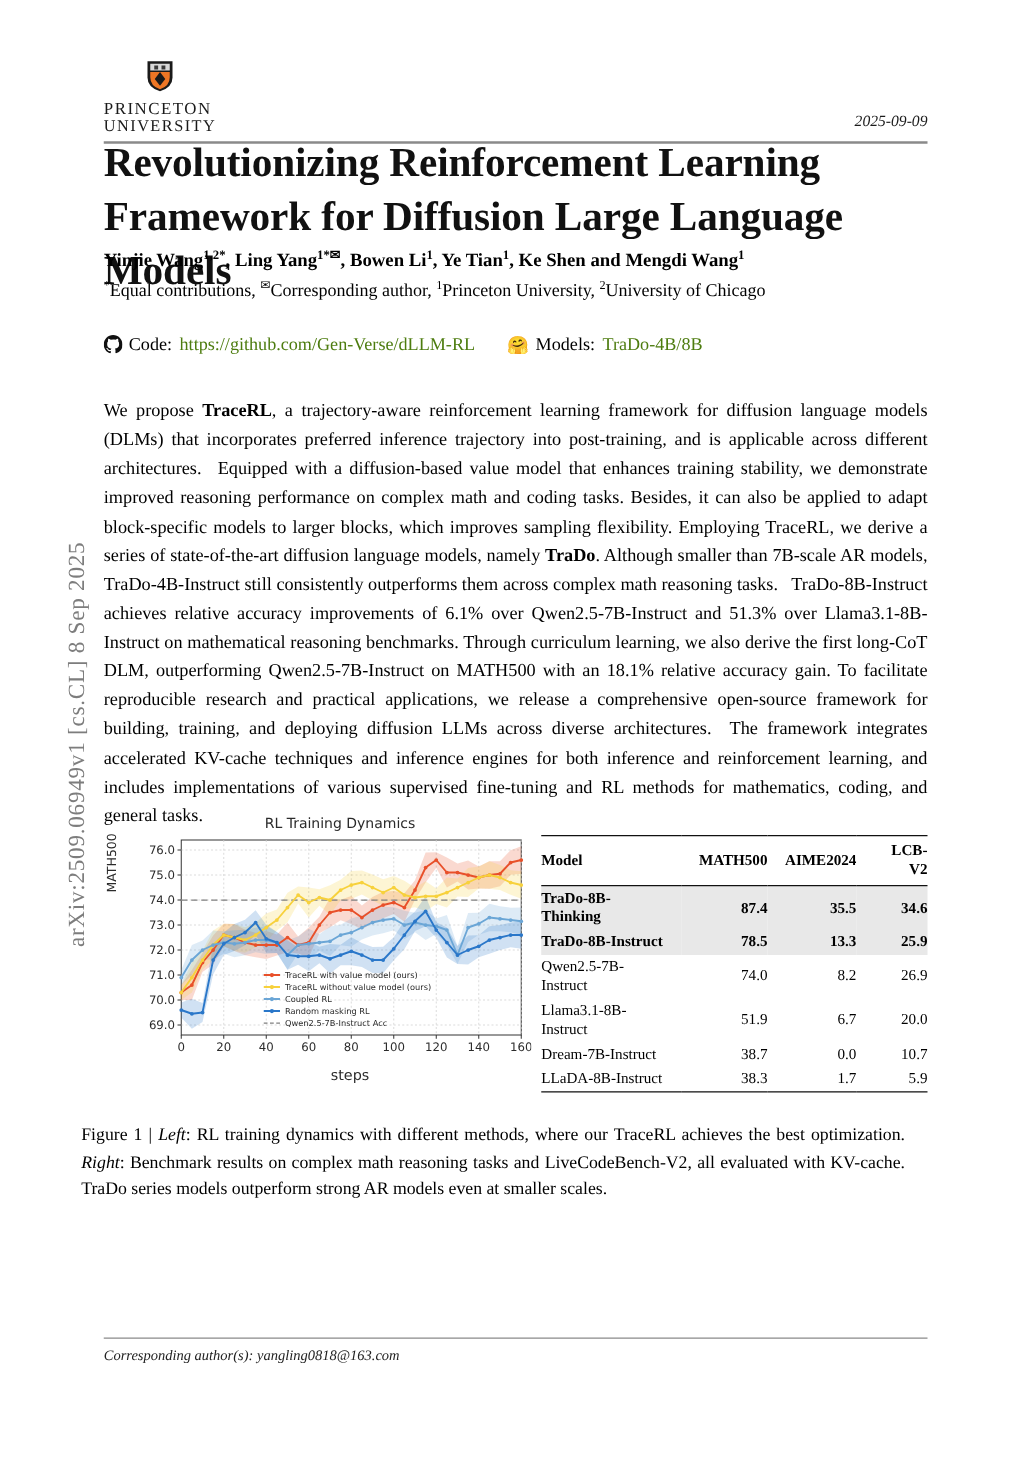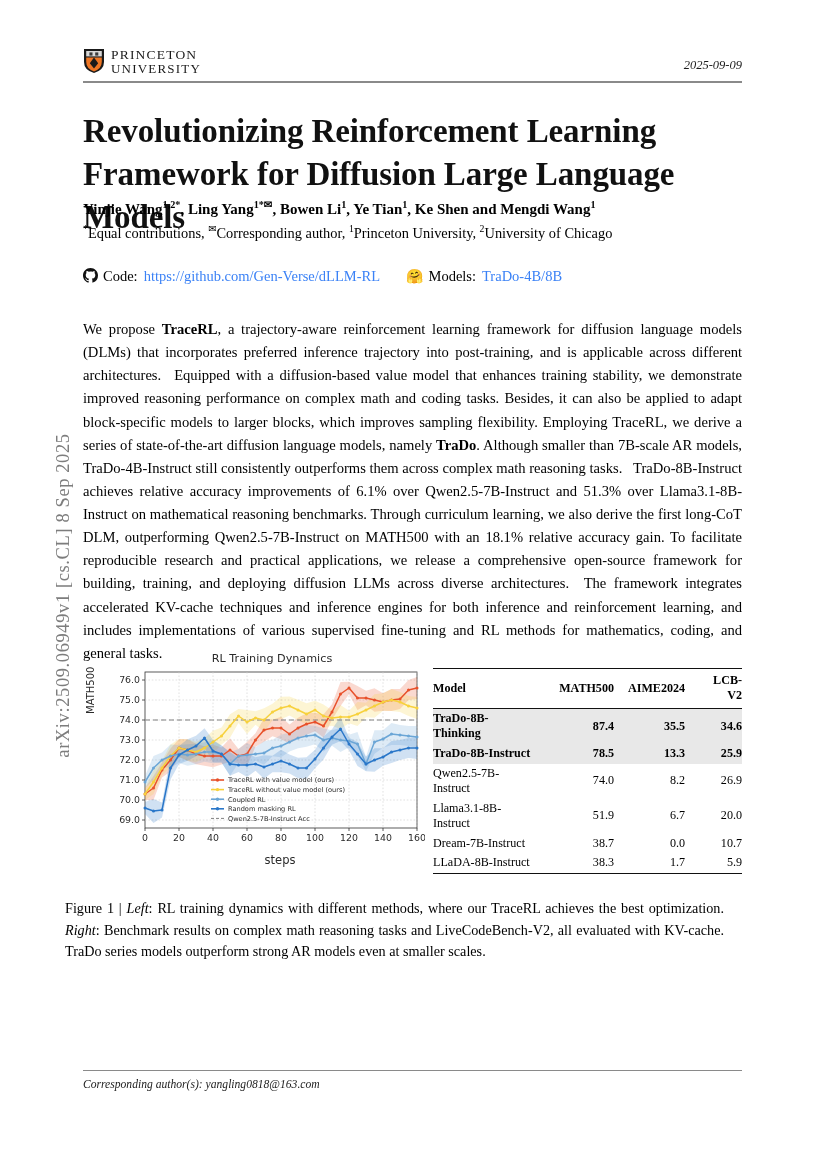--- a/index.html
+++ b/index.html
@@ -14,21 +14,21 @@
   .arxiv-stamp{
     position:absolute;left:-197px;top:585px;width:520px;
     transform:rotate(-90deg);transform-origin:center center;
     font-family:"Liberation Serif",serif;font-size:18.5px;
     color:#7d7d7d;letter-spacing:.6px;text-align:center;white-space:nowrap;
   }
 
   
   .header{position:absolute;left:83px;top:48px;width:659px;}
   .header-row{display:flex;align-items:flex-end;justify-content:space-between;}
-  .logo{display:flex;align-items:center;gap:6px;}
+  .logo{display:flex;align-items:center;gap:6px;flex-direction:column;}
   .shield{width:22px;height:26px;flex:0 0 auto;}
   .logo-text{line-height:1.0;font-family:"Liberation Serif",serif;}
   .logo-text div{letter-spacing:1.2px;font-size:13.5px;color:#1a1a1a;}
   .logo-text div.l2{font-size:13px;}
   .hdr-date{font-style:italic;font-size:12.5px;color:#1b1b1b;padding-bottom:2px;}
   .hdr-rule{margin-top:6px;height:2.5px;background:#8a8a8a;}
 
   
   .title{
     position:absolute;left:83px;top:110px;width:620px;
@@ -38,21 +38,21 @@
 
   
   .authors{position:absolute;left:83px;top:198px;width:660px;}
   .authors .line1{font-size:15px;font-weight:bold;line-height:1.5;}
   .authors .line2{font-size:14.4px;line-height:1.55;margin-top:1px;}
   sup{font-size:.68em;vertical-align:super;line-height:0;}
 
   
   .links{position:absolute;left:83px;top:268px;width:660px;display:flex;align-items:flex-start;font-size:14.5px;}
   .gh{width:15px;height:15px;margin-right:5px;display:inline-block;vertical-align:-2px;}
-  .lnk{color:#3b82f6;text-decoration:none;}
+  .lnk{color:#4d7c0f;text-decoration:none;}
   .links .sep{display:inline-block;width:26px;}
   .hf{display:inline-block;margin-right:5px;font-size:14px;vertical-align:-1px;}
 
   
   .abstract{
     position:absolute;left:83px;top:318px;width:659px;
     font-size:14.6px;line-height:1.585;text-align:justify;
     text-justify:inter-word;hyphens:none;
   }
   .abstract b{font-weight:bold;}

